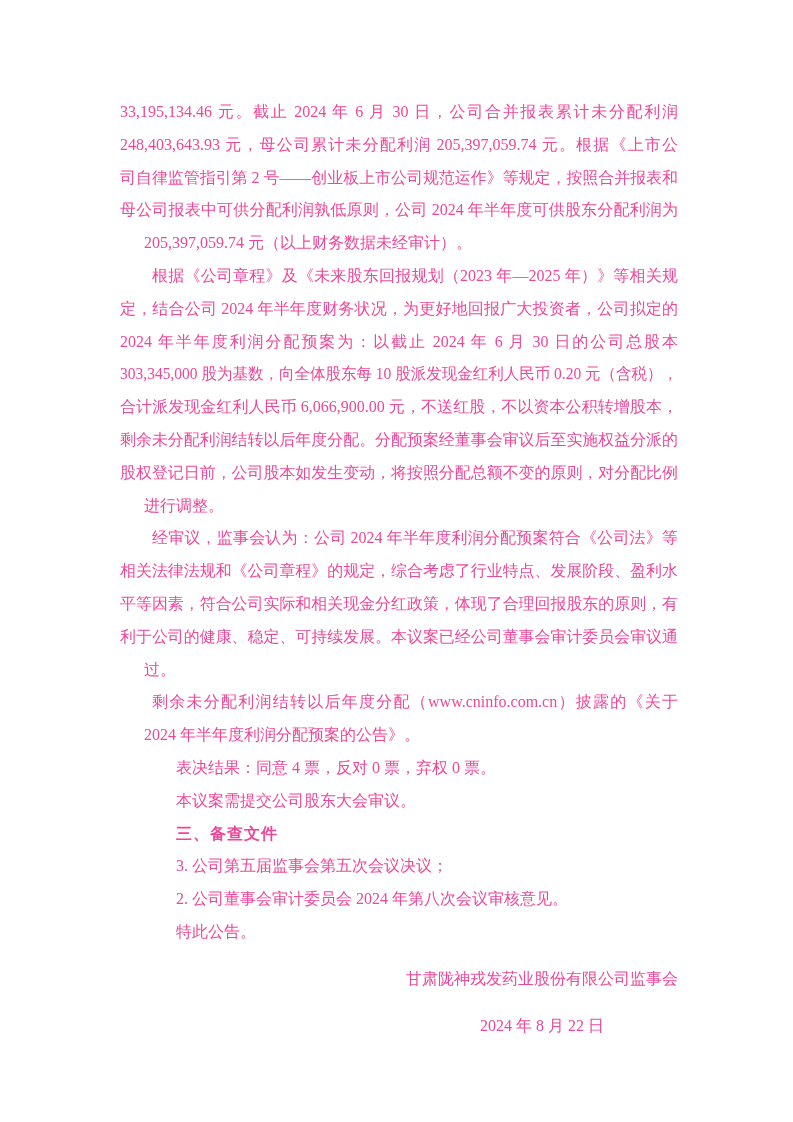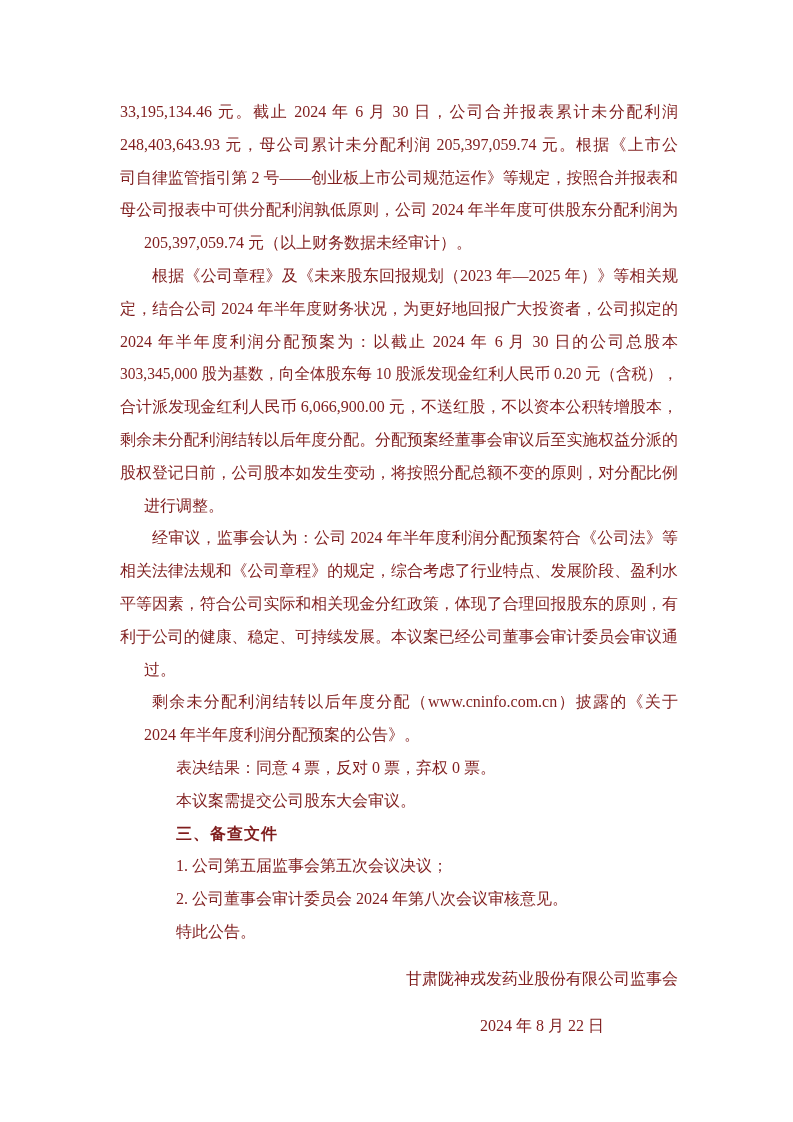--- a/index.html
+++ b/index.html
@@ -4,21 +4,21 @@
 <style>
   html, body { margin: 0; padding: 0; background: #ffffff; }
   .page {
     position: relative;
     width: 793px;
     height: 1122px;
     background: #ffffff;
     box-sizing: border-box;
     padding: 96px 115px 0 120px;
     font-family: "Liberation Serif", "DejaVu Serif", serif;
-    color: #7f1d1d;
+    color: #ec4899;
     overflow: hidden;
   }
   .doc-body { width: 100%; }
   .line {
     font-size: 16px;
     line-height: 32.8px;
     white-space: nowrap;
     text-align: justify;
     text-align-last: justify;
   }
@@ -63,21 +63,21 @@
       <div class="line indent">经审议，监事会认为：公司 2024 年半年度利润分配预案符合《公司法》等</div>
       <div class="line" style="transform: scaleX(0.996429); transform-origin: left center;">相关法律法规和《公司章程》的规定，综合考虑了行业特点、发展阶段、盈利水</div>
       <div class="line" style="transform: scaleX(0.996429); transform-origin: left center;">平等因素，符合公司实际和相关现金分红政策，体现了合理回报股东的原则，有</div>
       <div class="line" style="transform: scaleX(0.996429); transform-origin: left center;">利于公司的健康、稳定、可持续发展。本议案已经公司董事会审计委员会审议通</div>
       <div class="line para-end">过。</div>
       <div class="line indent">剩余未分配利润结转以后年度分配（www.cninfo.com.cn）披露的《关于</div>
       <div class="line para-end">2024 年半年度利润分配预案的公告》。</div>
       <div class="line indent para-end">表决结果：同意 4 票，反对 0 票，弃权 0 票。</div>
       <div class="line indent para-end">本议案需提交公司股东大会审议。</div>
       <div class="line heading indent para-end">三、备查文件</div>
-      <div class="line indent para-end">1. 公司第五届监事会第五次会议决议；</div>
+      <div class="line indent para-end">3. 公司第五届监事会第五次会议决议；</div>
       <div class="line indent para-end">2. 公司董事会审计委员会 2024 年第八次会议审核意见。</div>
       <div class="line indent para-end">特此公告。</div>
     </div>
   <div class="signature">
     <div class="sig-line">甘肃陇神戎发药业股份有限公司监事会</div>
     <div class="sig-line">2024 年 8 月 22 日</div>
   </div>
 </div>
 
 </body></html>

